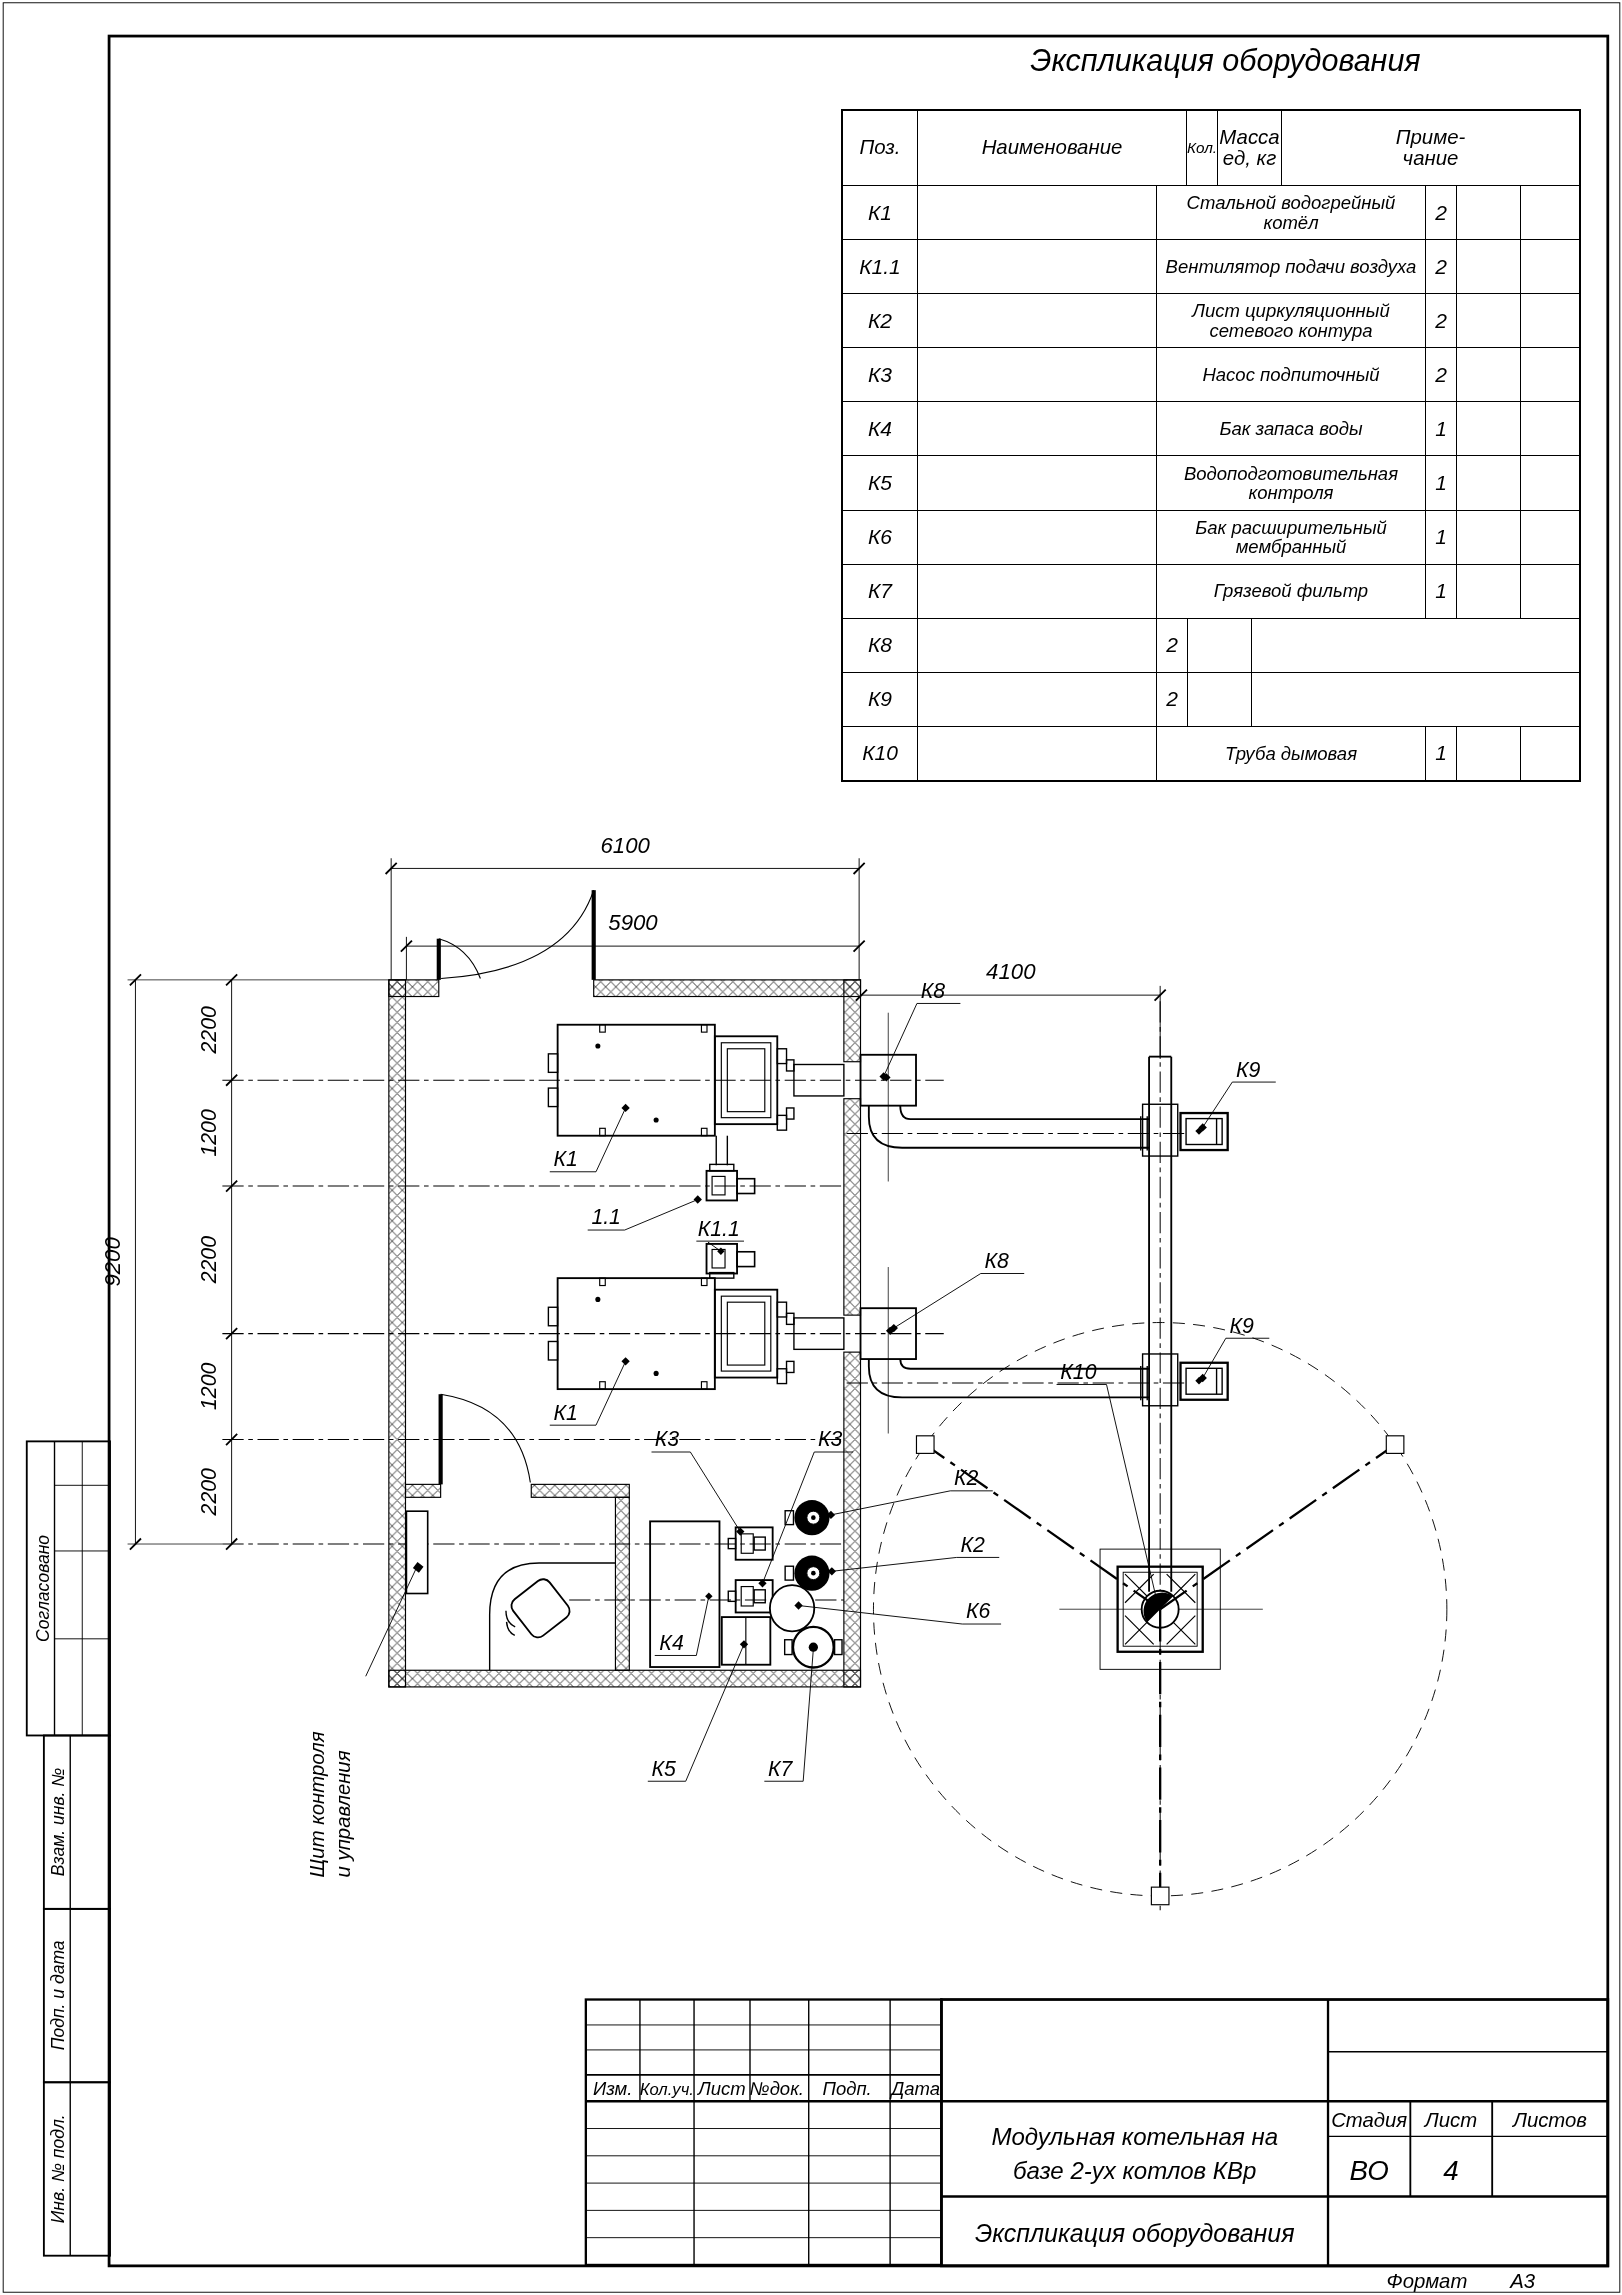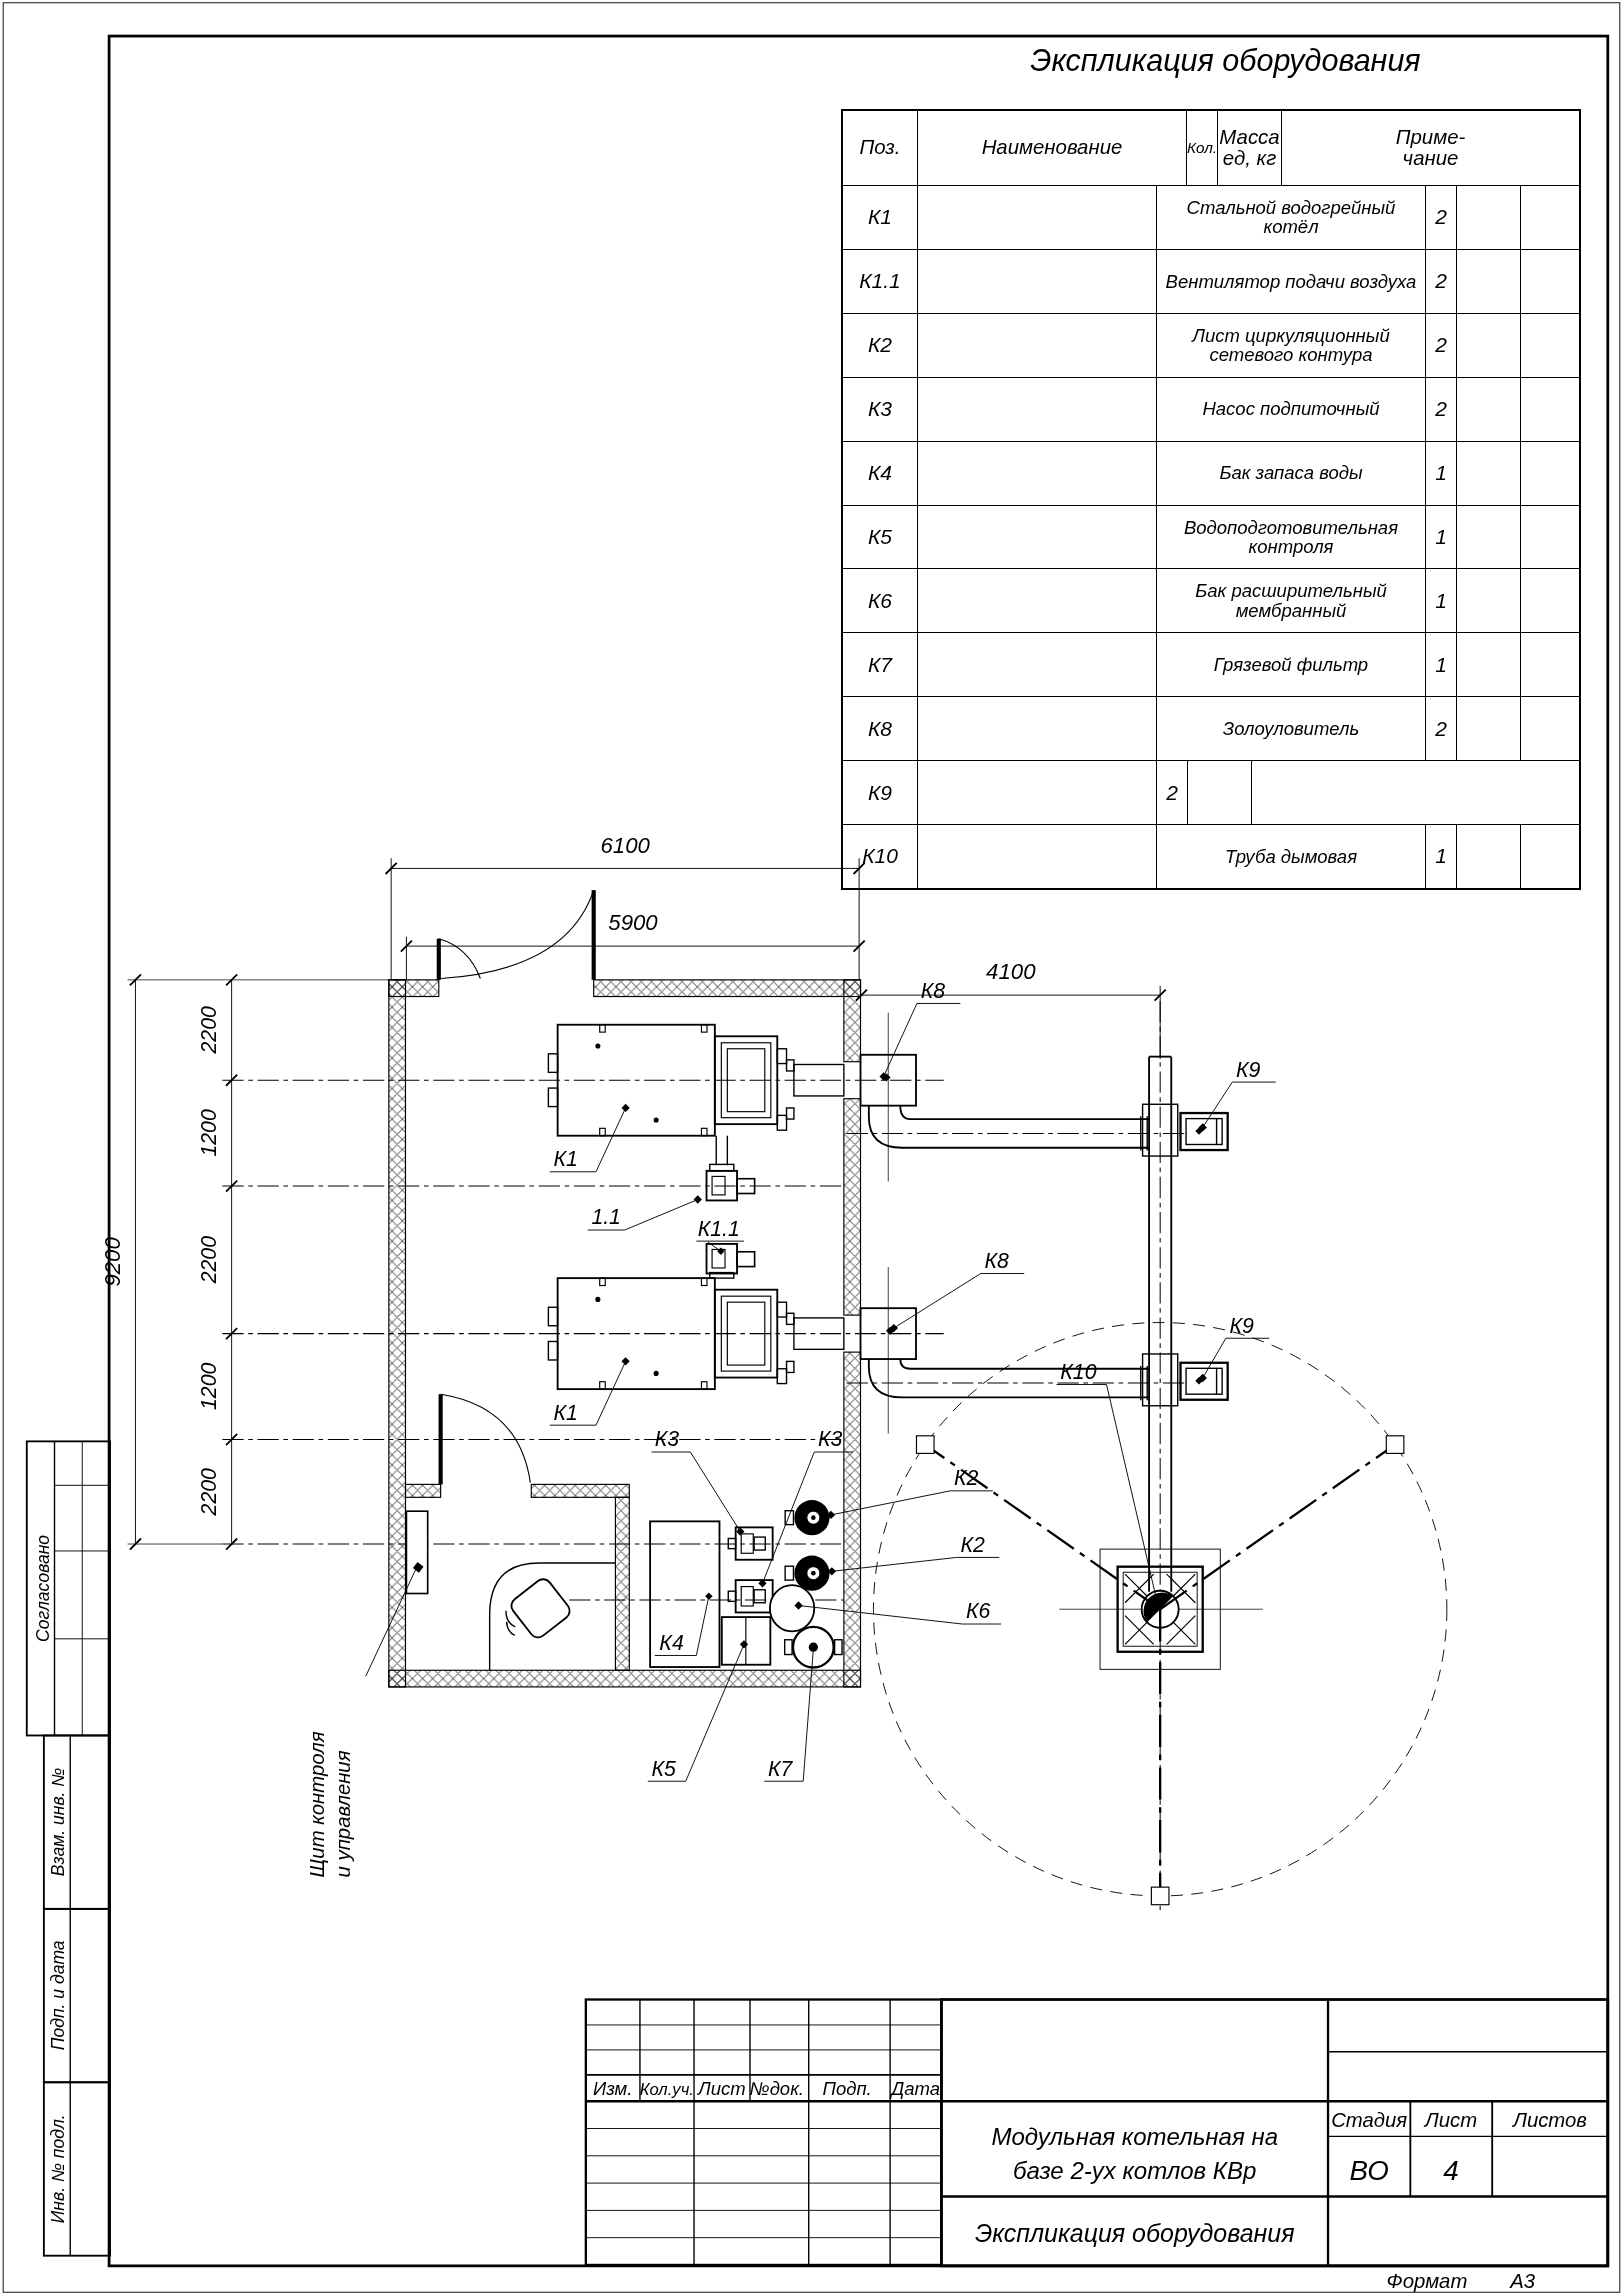--- a/index.html
+++ b/index.html
@@ -8,21 +8,21 @@
   svg{position:absolute;left:0;top:0;}
   .t{font-family:"Liberation Sans",sans-serif;font-style:italic;fill:#000;}
   .t38{font-size:38px}.t40{font-size:40px}.t44{font-size:44px}.t46{font-size:46px}
   .t48{font-size:48px}.t52{font-size:52px}.t54{font-size:54px}.t60{font-size:60px}
 
   
   .page-title{position:absolute;left:971px;top:43px;width:509px;text-align:center;
     font-style:italic;font-size:30.5px;}
 
   
-  .eqtable{position:absolute;left:841px;top:109px;width:740px;height:781px;
+  .eqtable{position:absolute;left:841px;top:109px;width:740px;height:673px;
     border:2.3px solid #000;box-sizing:border-box;display:flex;flex-direction:column;
     font-style:italic;}
   .eqrow{display:flex;flex:1;border-top:1.9px solid #000;min-height:0;}
   .eqrow.hdr{flex:0 0 74px;border-top:none;}
   .eqcell{border-right:0.9px solid #000;display:flex;align-items:center;justify-content:center;
     text-align:center;flex-direction:column;line-height:1.05;min-width:0;box-sizing:border-box;}
   .eqcell:last-child{border-right:none;}
   .c-pos{flex:0 0 75px;font-size:21px;}
   .c-des{flex:0 0 239px;}
   .c-nam{flex:0 0 269px;font-size:18.5px;padding:0 3.7px;}
@@ -114,21 +114,20 @@
       <div class="eqcell c-pos">К7</div>
       <div class="eqcell c-des"></div>
       <div class="eqcell c-nam">Грязевой фильтр</div>
       <div class="eqcell c-qty">1</div>
       <div class="eqcell c-mas"></div>
       <div class="eqcell c-not"></div>
     </div>
     <div class="eqrow">
       <div class="eqcell c-pos">К8</div>
       <div class="eqcell c-des"></div>
-      <div class="eqcell c-nam">Золоуловитель</div>
       <div class="eqcell c-qty">2</div>
       <div class="eqcell c-mas"></div>
       <div class="eqcell c-not"></div>
     </div>
     <div class="eqrow">
       <div class="eqcell c-pos">К9</div>
       <div class="eqcell c-des"></div>
       <div class="eqcell c-qty">2</div>
       <div class="eqcell c-mas"></div>
       <div class="eqcell c-not"></div>

